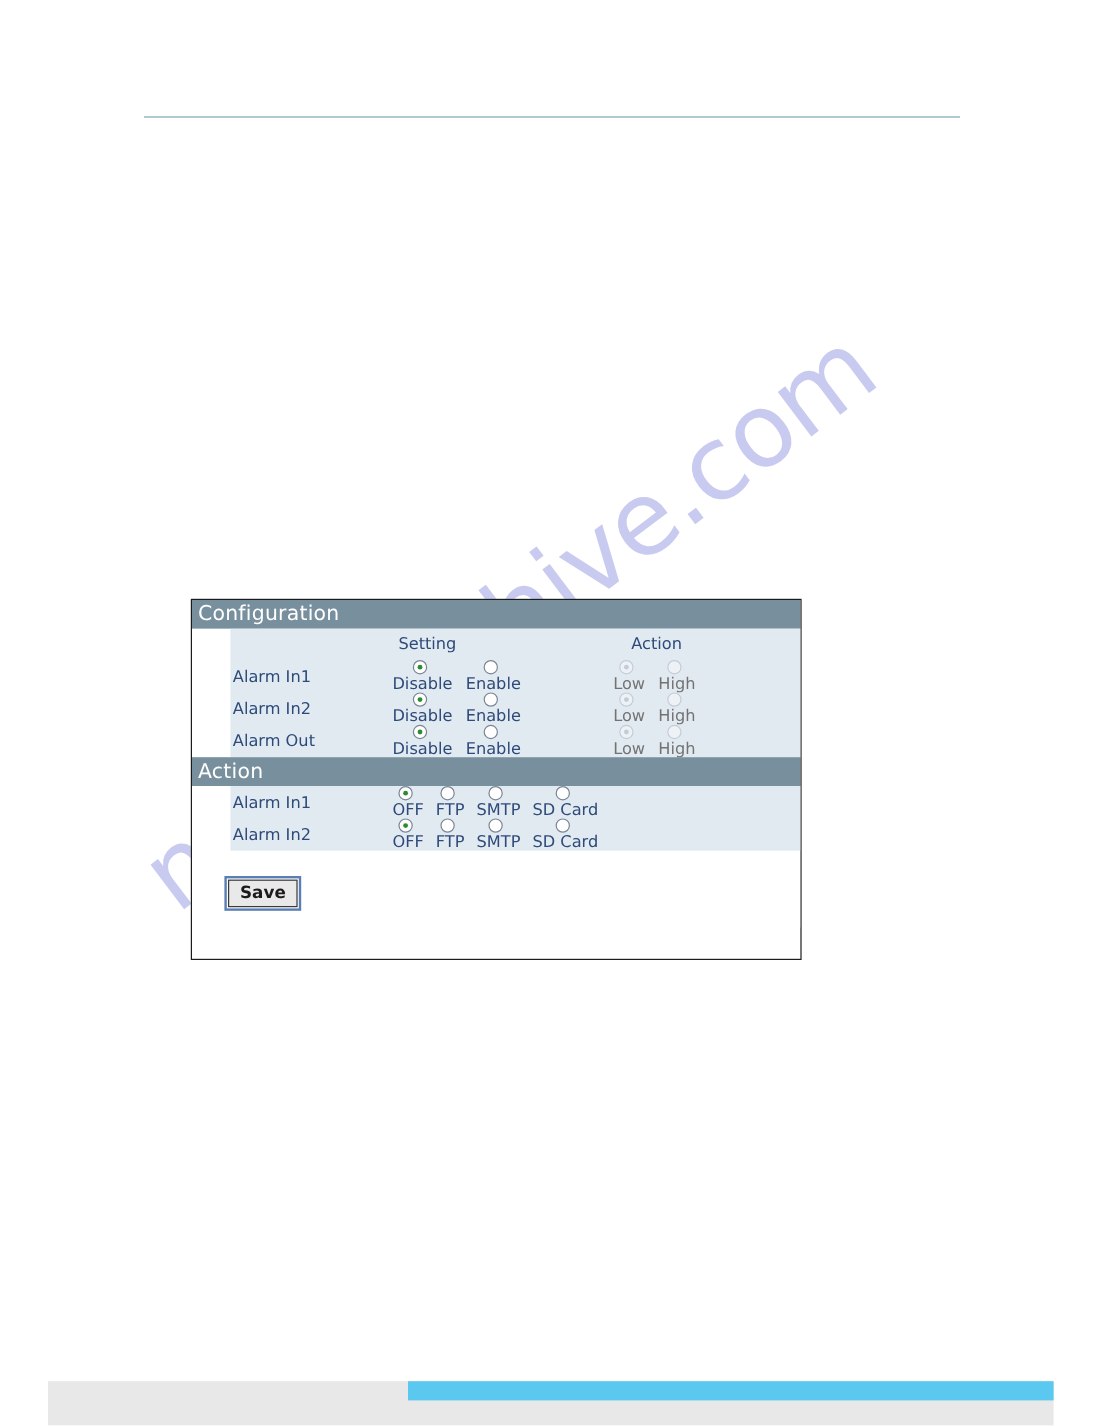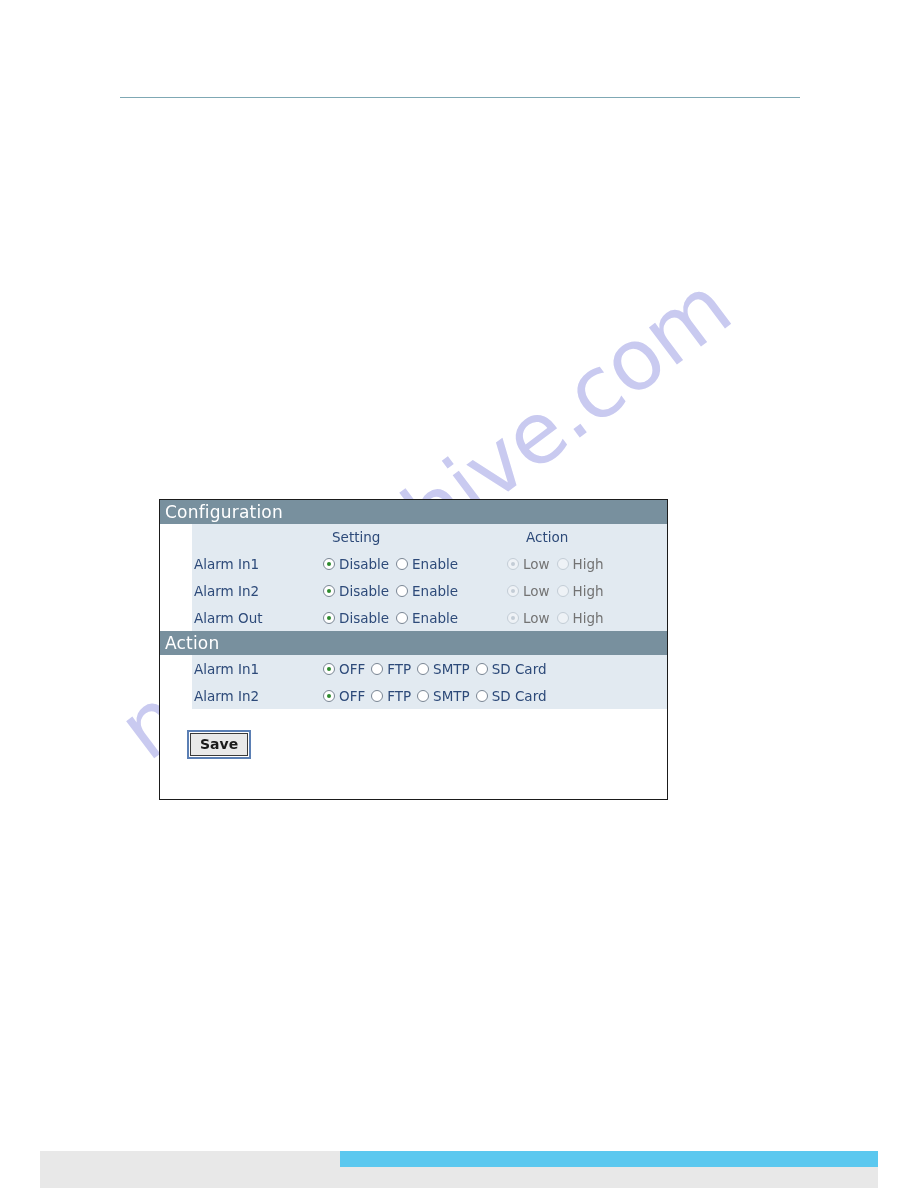--- a/index.html
+++ b/index.html
@@ -140,20 +140,21 @@
     font-family: "DejaVu Sans", sans-serif;
   }
   .head-setting { width: 184px; padding-left: 9px; }
   .head-level { padding-left: 10px; }
 
   .opt {
     display: inline-flex;
     align-items: center;
     margin-right: 7px;
     white-space: nowrap;
+    flex-direction: column;
   }
   .opt .lbl {
     color: #2d4a79;
     font-size: 13.5px;
     margin-left: 4px;
     font-family: "DejaVu Sans", sans-serif;
   }
 
   .radio {
     width: 12px;

